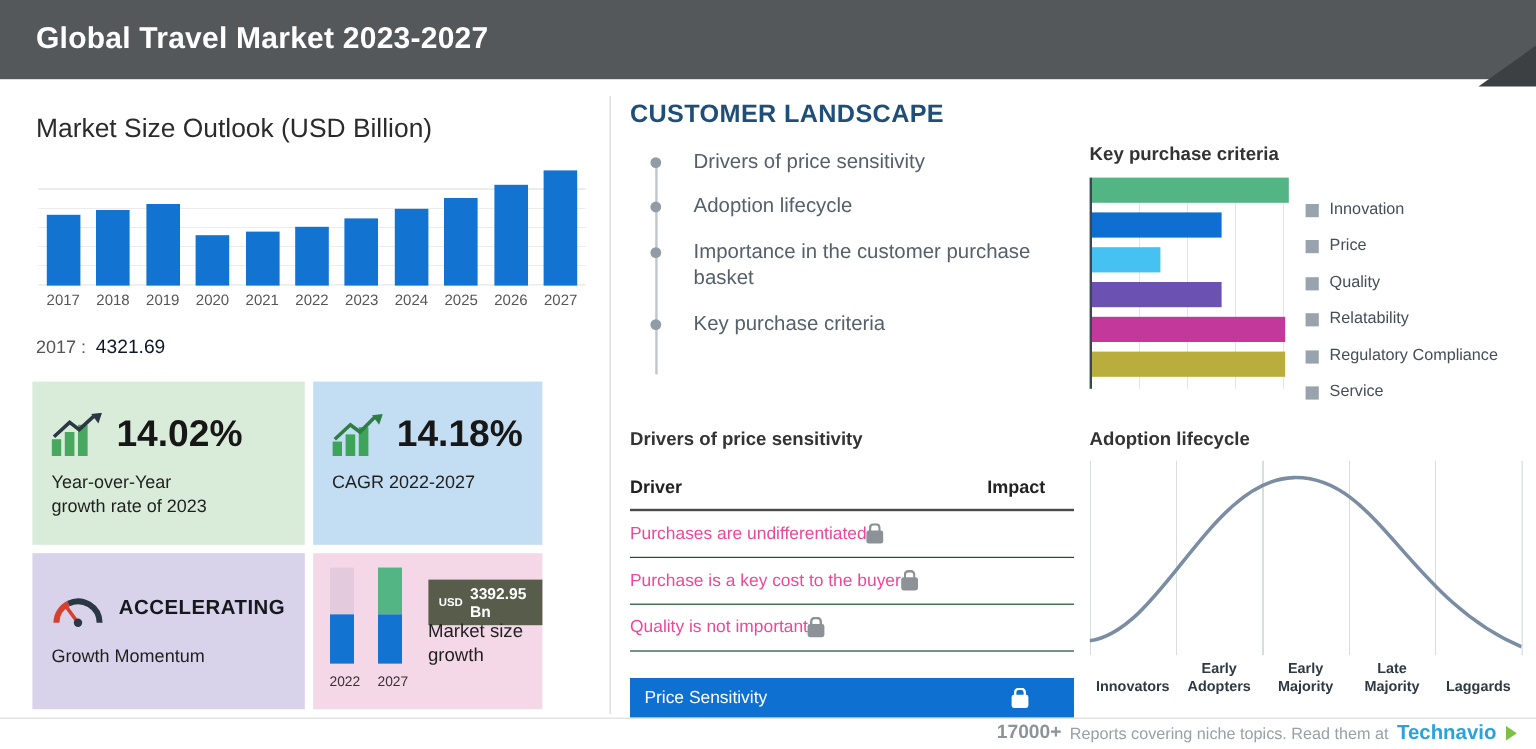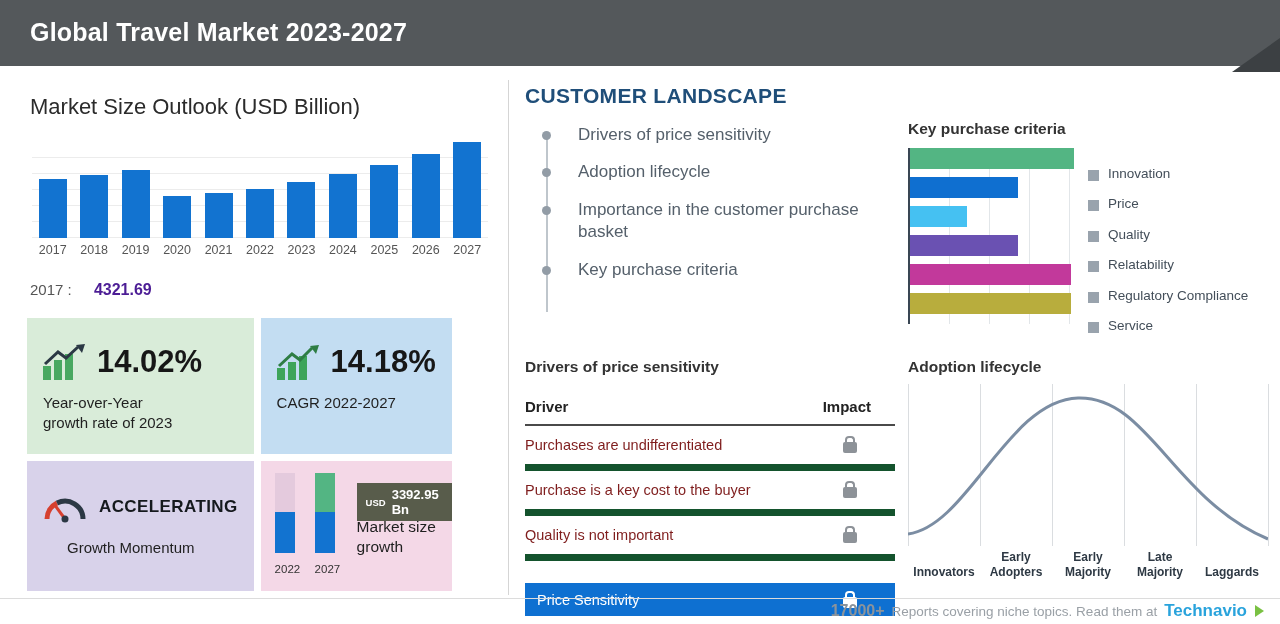--- a/index.html
+++ b/index.html
@@ -14,34 +14,34 @@
   
   .ms-title{position:absolute;left:30px;top:94px;font-size:22px;font-weight:500;color:#2b2b2b;}
   .chart-grid{position:absolute;left:32px;top:142px;width:456px;height:96px;
     background:repeating-linear-gradient(to top,#ececec 0 1px,transparent 1px 16px);}
   #market-chart{position:absolute;left:32px;top:142px;width:456px;height:96px;display:flex;align-items:flex-end;}
   .m-col{flex:1;position:relative;display:flex;flex-direction:column;justify-content:flex-end;height:96px;}
   .m-bar{width:28px;margin:0 auto;}
   .m-lbl{position:absolute;top:100%;margin-top:5px;width:100%;text-align:center;font-size:12.5px;color:#555;}
 
   .base-year{position:absolute;left:30px;top:281px;font-size:15px;color:#555;}
-  .base-year .by-value{font-weight:700;color:#4c1d95;font-size:16px;margin-left:18px;}
+  .base-year .by-value{font-weight:400;color:#0f172a;font-size:16px;margin-left:4px;}
 
   .cards{position:absolute;left:27px;top:318px;width:415px;display:grid;grid-template-columns:1fr 1fr;grid-template-rows:136px 130px;gap:7px;}
   .card{box-sizing:border-box;padding:14px 16px;position:relative;}
   .card.green{background:#d9ecd9;}
   .card.blue{background:#c3ddf2;}
   .card.purple{background:#d8d2ea;}
   .card.pink{background:#f4d8e7;}
   .big-row{display:flex;align-items:center;gap:12px;margin-top:12px;}
   .big-val{font-size:31px;font-weight:800;color:#171717;}
   .card-desc{margin-top:13px;font-size:15px;color:#1f1f1f;line-height:1.35;}
   .mom-row{display:flex;align-items:center;gap:12px;margin-top:16px;}
   .mom-title{font-size:17px;font-weight:800;color:#15191d;letter-spacing:.4px;}
-  .mom-desc{margin-top:16px;font-size:15px;color:#1f1f1f;margin-left:24px;}
+  .mom-desc{margin-top:16px;font-size:15px;color:#1f1f1f;}
 
   
   #mini-chart{position:absolute;left:14px;bottom:38px;height:80px;display:flex;align-items:flex-end;gap:20px;}
   .mini-col{width:20px;height:80px;display:flex;flex-direction:column;justify-content:flex-end;}
   #mini-labels{position:absolute;left:14px;bottom:16px;display:flex;gap:20px;}
   #mini-labels span{display:inline-block;width:20px;text-align:center;font-size:11.5px;color:#333;}
   .usd-badge{position:absolute;left:96px;top:22px;background:#585c4b;color:#fff;padding:4px 9px;display:flex;align-items:center;gap:6px;}
   .usd-badge .pfx{font-size:9.5px;font-weight:600;}
   .usd-badge .val{font-size:13px;font-weight:800;}
   .growth-desc{position:absolute;left:96px;top:56px;width:100px;font-size:15.5px;color:#1f1f1f;line-height:1.3;}
@@ -60,21 +60,21 @@
     background:repeating-linear-gradient(to right,transparent 0 39px,#e2e6e9 39px 40px);}
   .pc-bar{height:21px;margin-bottom:8px;}
   #criteria-legend{position:absolute;left:1088px;top:150px;}
   .leg{display:flex;align-items:flex-end;height:30.5px;}
   .leg .sw{width:11px;height:11px;background:#99a3ad;margin-right:9px;flex:0 0 auto;}
   .leg .leg-txt{font-size:13.5px;color:#434e59;white-space:nowrap;}
 
   .ps-title{position:absolute;left:525px;top:358px;font-size:15.5px;font-weight:700;color:#333;}
   .ps-table{position:absolute;left:525px;top:390px;width:370px;}
   .ps-head{display:flex;justify-content:space-between;font-size:15px;font-weight:700;color:#222;padding:8px 24px 9px 0;border-bottom:2px solid #4a4a4a;}
-  .ps-row{display:flex;justify-content:space-between;align-items:center;height:38px;border-bottom:7px solid #14532d;font-size:14.5px;color:#7f1d1d;padding-right:38px;}
+  .ps-row{display:flex;justify-content:flex-start;align-items:center;height:38px;border-bottom:1px solid #14532d;font-size:14.5px;color:#ec4899;padding-right:38px;}
   .ps-highlight{display:flex;justify-content:space-between;align-items:center;height:33px;background:#0e70d1;color:#fff;font-size:14.5px;padding:0 38px 0 12px;margin-top:22px;}
 
   .lock{display:inline-block;width:14px;height:11px;background:#8d9298;border-radius:2px;position:relative;margin-top:5px;}
   .lock::before{content:"";position:absolute;left:2px;top:-6px;width:6px;height:6px;border:2px solid #8d9298;border-bottom:none;border-radius:4px 4px 0 0;}
   .lock.white{background:#fff;}
   .lock.white::before{border-color:#fff;}
 
   .al-title{position:absolute;left:908px;top:358px;font-size:15.5px;font-weight:700;color:#333;}
   #adoption-chart{position:absolute;left:908px;top:384px;width:360px;height:162px;
     background:repeating-linear-gradient(to right,#dadde0 0 1px,transparent 1px 72px);border-right:1px solid #dadde0;}

